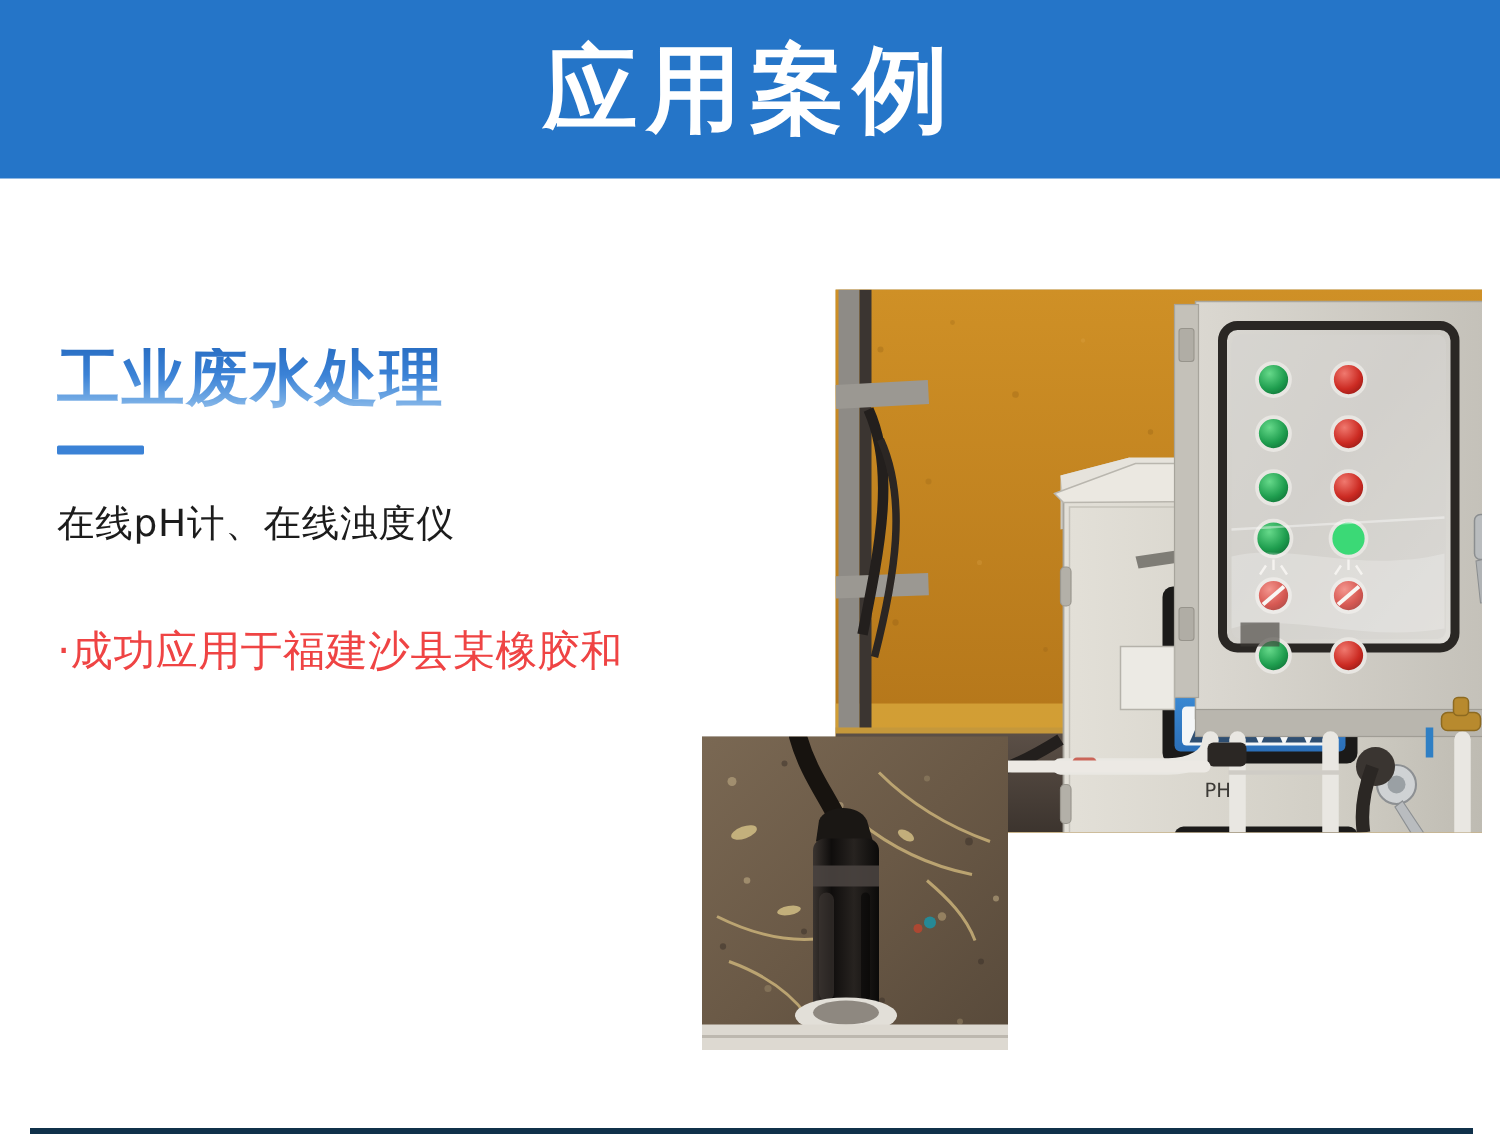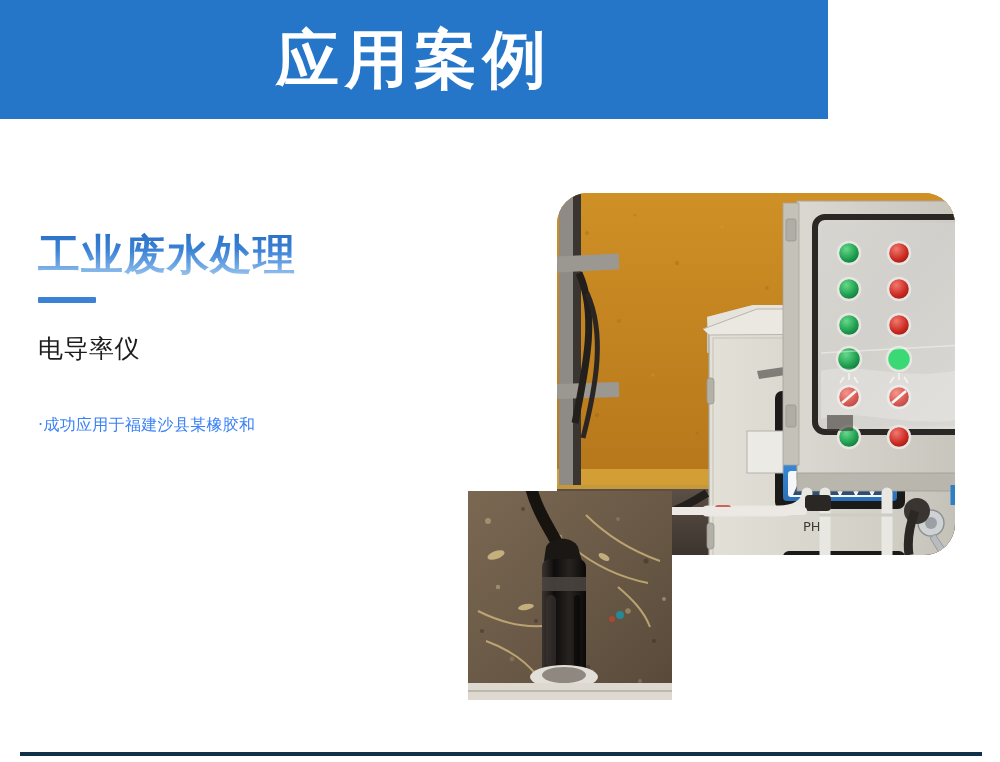--- a/index.html
+++ b/index.html
@@ -13,21 +13,21 @@
     position: relative;
     overflow: hidden;
     font-family: "Liberation Sans", "DejaVu Sans", sans-serif;
     color: #1a1a1a;
   }
 
   
   .banner {
     position: absolute;
     left: 0; top: 0;
-    width: 828px;
+    width: 1000px;
     height: 119px;
     background: #2575c8;
     display: flex;
     align-items: center;
     justify-content: center;
   }
   .banner-title {
     color: #ffffff;
     font-size: 63px;
     font-weight: bold;
@@ -48,57 +48,56 @@
     font-size: 42px;
     font-weight: bold;
     line-height: 1.12;
     letter-spacing: 1px;
     margin: 0;
     background: linear-gradient(to bottom, #2a6fc4 0%, #3b82d6 38%, #6fa8e4 72%, #a8cbef 100%);
     -webkit-background-clip: text;
     background-clip: text;
     color: transparent;
     -webkit-text-fill-color: transparent;
-    font-family: Liberation Serif, serif;
+    font-family: Liberation Mono, monospace;
     white-space: nowrap;
   }
   .title-rule {
     width: 58px;
     height: 6px;
     background: #3b82d6;
     margin-top: 18px;
     border-radius: 1px;
   }
   .subtitle {
     margin-top: 28px;
     font-size: 25px;
     line-height: 1.42;
     color: #1c1c1c;
     letter-spacing: 0.5px;
     font-family: "DejaVu Sans", "Liberation Sans", sans-serif;
   }
   .subtitle div { white-space: nowrap; }
   .desc {
     margin-top: 46px;
-    font-size: 16px;
+    font-size: 28px;
     line-height: 1.5;
-    color: #3b82f6;
+    color: #ef4444;
     letter-spacing: 0.3px;
     font-family: "DejaVu Sans", "Liberation Sans", sans-serif;
   }
   .desc div { white-space: nowrap; }
 
   
   .photo-main {
     position: absolute;
     left: 557px; top: 193px;
-    width: 398px; height: 362px;
+    width: 431px; height: 362px;
     overflow: hidden;
     background: #b88a2e;
-    border-radius: 31px;
   }
   .photo-inset {
     position: absolute;
     left: 468px; top: 491px;
     width: 204px; height: 209px;
     overflow: hidden;
     background: #6b5a46;
   }
   .photo-main svg, .photo-inset svg { display: block; }
 
@@ -117,21 +116,21 @@
   <div class="banner-title">应用案例</div>
 </div>
 
 <div class="left-col">
 
   <h2 class="case-title">工业废水处理</h2>
 
   <div class="title-rule"></div>
 
   <div class="subtitle">
-    <div>电导率仪</div>
+    <div>在线pH计、在线浊度仪</div>
   </div>
 
   <div class="desc">
     <div>·成功应用于福建沙县某橡胶和</div>
   </div>
 
 </div>
 
 <div class="photo-main">
   <svg width="443" height="362" viewBox="0 0 443 362" xmlns="http://www.w3.org/2000/svg">

